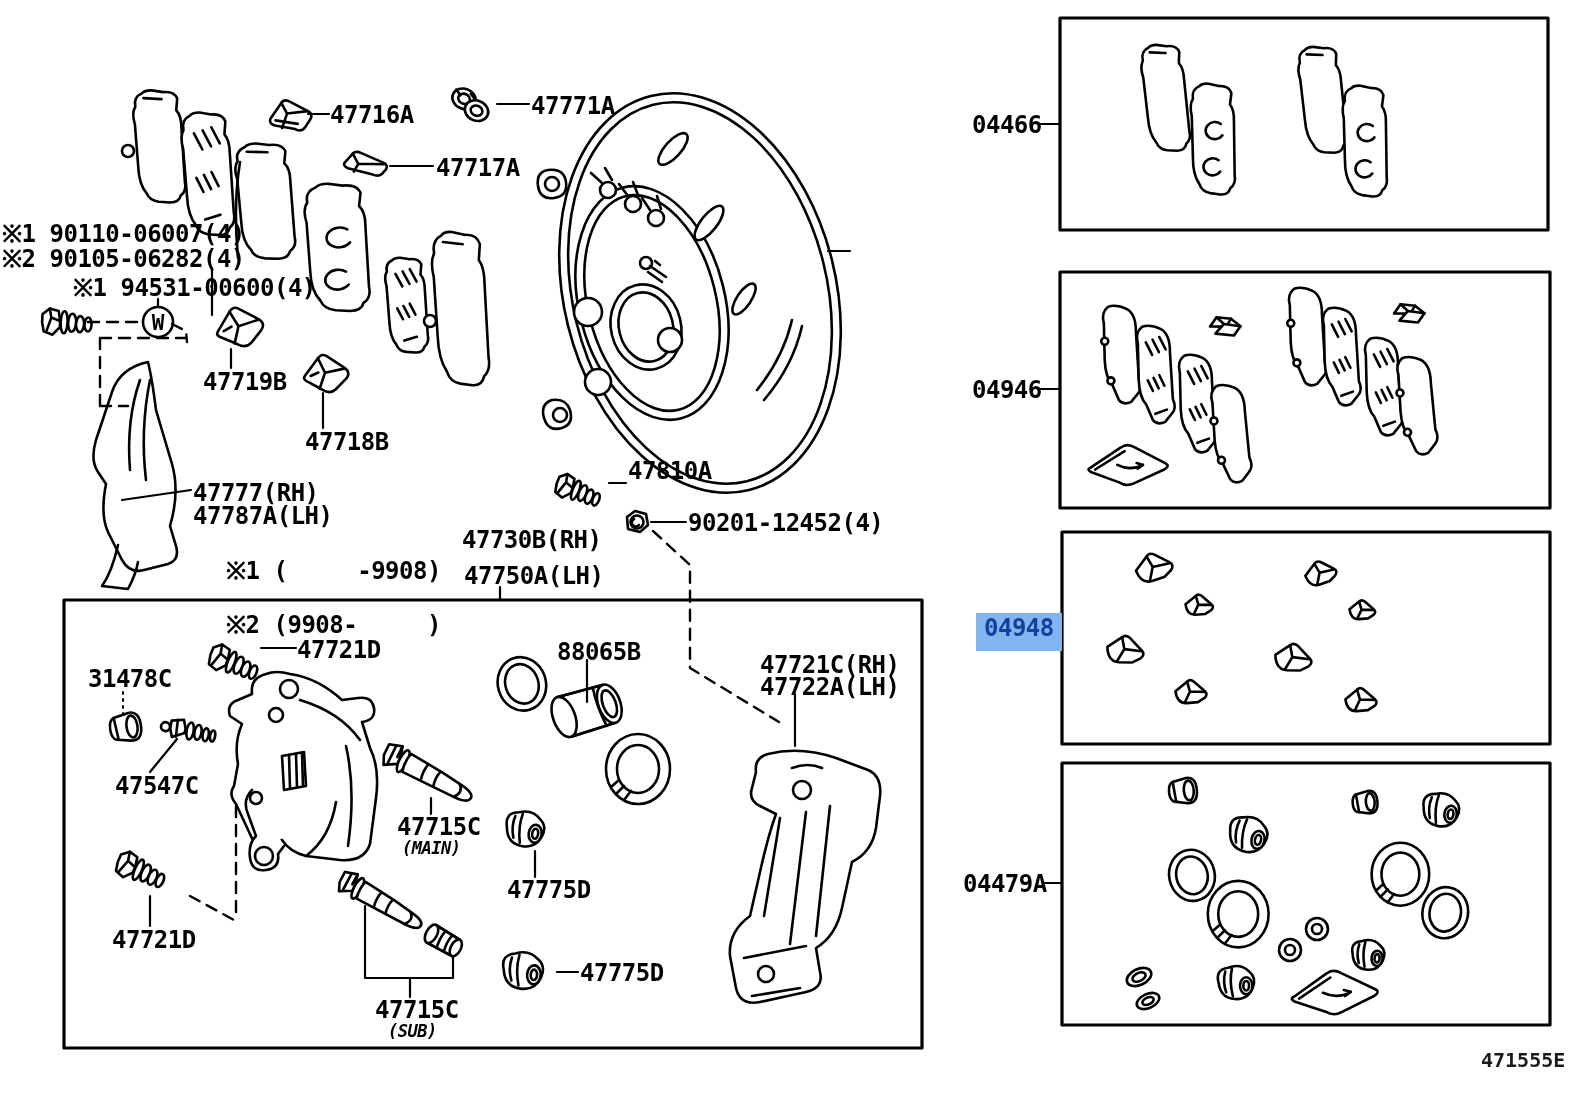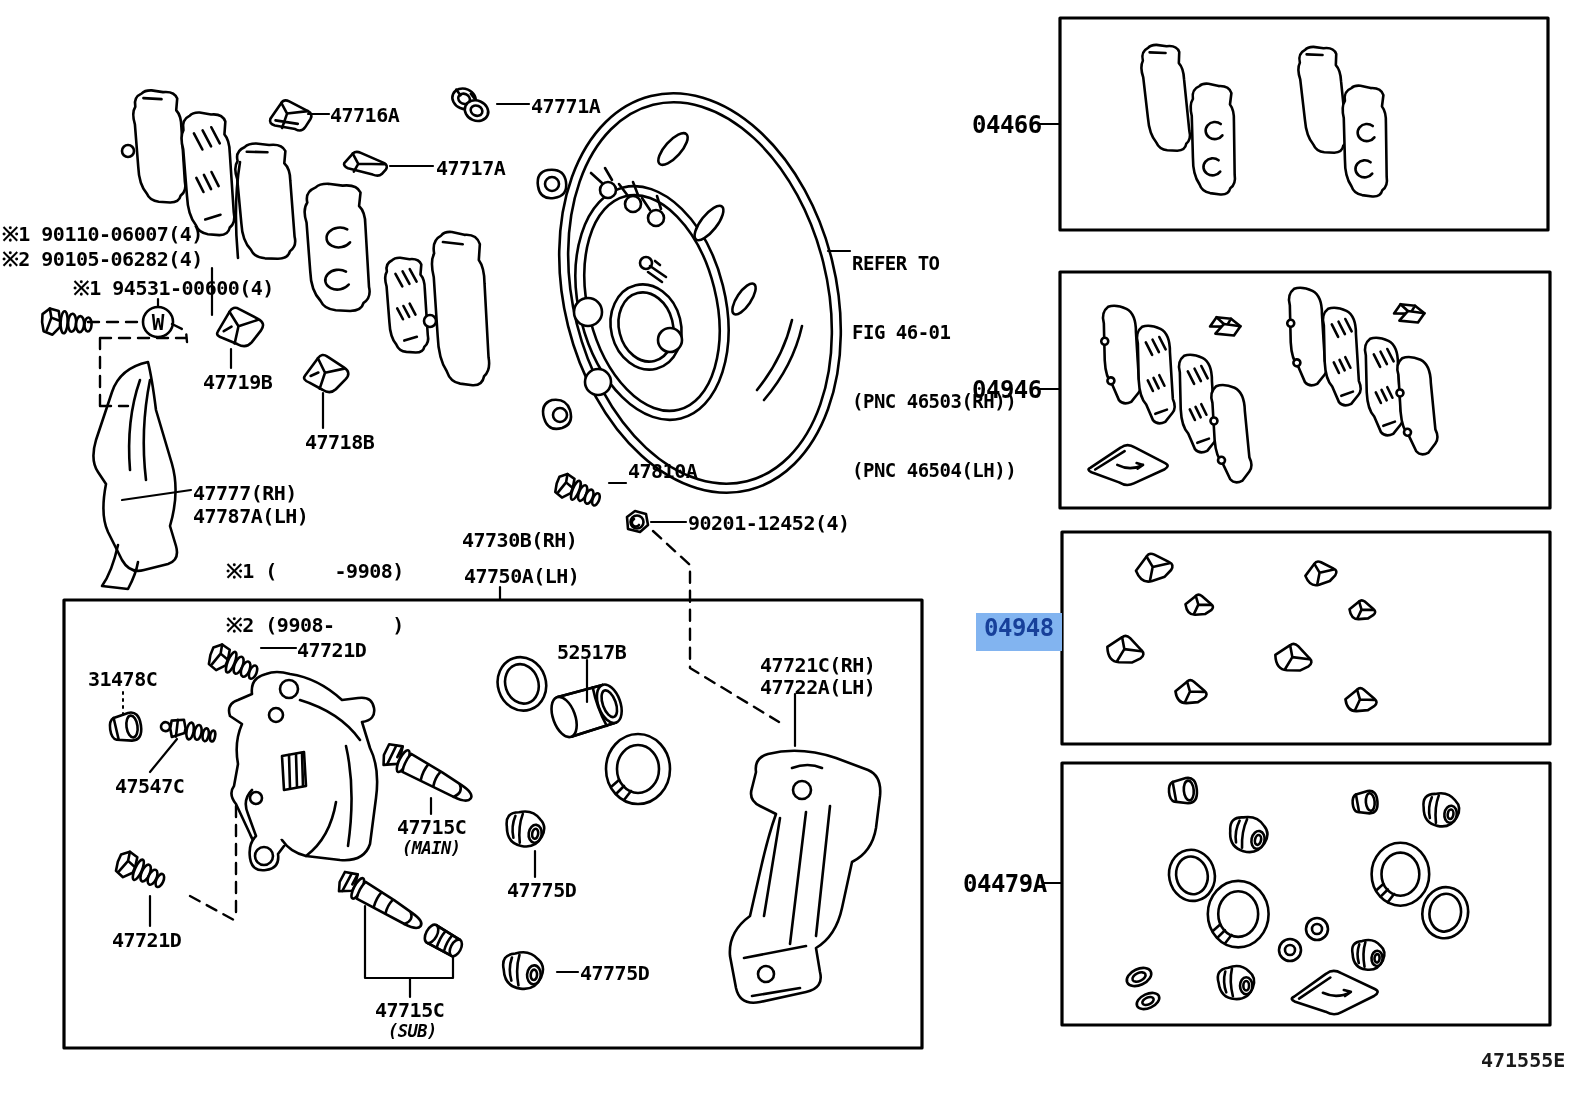--- a/index.html
+++ b/index.html
@@ -8,21 +8,21 @@
   svg{position:absolute;left:0;top:0;}
   .art path,.art ellipse,.art circle,.art line,.art polyline,.art rect{
        stroke:#000;stroke-width:2.6;fill:none;stroke-linecap:round;stroke-linejoin:round;
        vector-effect:non-scaling-stroke;}
   .art .fw{fill:#ffffff;}
   .art .box{stroke-width:3.2;fill:none;}
   .art .ld{stroke-width:2.2;}
   .art .dash{stroke-width:2.4;stroke-dasharray:11 8;}
   .art .dots{stroke-width:2;stroke-dasharray:2 5;}
   .art text{stroke:none;fill:#000;font-weight:bold;}
-  .lbl{position:absolute;font-weight:bold;font-size:20px;line-height:22px;color:#000;
+  .lbl{position:absolute;font-weight:bold;font-size:24px;line-height:22px;color:#000;
        white-space:pre;letter-spacing:-0.5px;}
   .lbl.sm{font-size:17px;line-height:19px;font-style:italic;}
   .refer{position:absolute;font-weight:bold;font-size:19px;line-height:23px;color:#000;white-space:pre;letter-spacing:-0.5px;}
   .kit{position:absolute;font-weight:bold;font-size:24px;line-height:22px;color:#000;white-space:pre;letter-spacing:-0.5px;}
   .hl{padding:4px 8px 12px 8px;}
   .figcode{position:absolute;font-weight:bold;font-size:20px;letter-spacing:0;}
 </style>
 </head>
 <body>
 
@@ -392,31 +392,25 @@
 <div class="lbl" style="left:305px;top:431px">47718B</div>
 <div class="lbl" style="left:193px;top:482px">47777(RH)</div>
 <div class="lbl" style="left:193px;top:505px">47787A(LH)</div>
 <div class="lbl" style="left:628px;top:460px">47810A</div>
 <div class="lbl" style="left:688px;top:512px">90201-12452(4)</div>
 <div class="lbl" style="left:226px;top:560px">※1 (     -9908)</div>
 <div class="lbl" style="left:226px;top:614px">※2 (9908-     )</div>
 <div class="lbl" style="left:462px;top:529px">47730B(RH)</div>
 <div class="lbl" style="left:464px;top:565px">47750A(LH)</div>
 
-<div class="refer" style="left:852px;top:206px">
-  <div>REFER TO</div>
-  <div>FIG 46-01</div>
-  <div>(PNC 46503(RH))</div>
-  <div>(PNC 46504(LH))</div>
-</div>
 
 <div class="lbl" style="left:297px;top:639px">47721D</div>
 <div class="lbl" style="left:88px;top:668px">31478C</div>
 <div class="lbl" style="left:115px;top:775px">47547C</div>
-<div class="lbl" style="left:557px;top:641px">52517B</div>
+<div class="lbl" style="left:557px;top:641px">88065B</div>
 <div class="lbl" style="left:760px;top:654px">47721C(RH)</div>
 <div class="lbl" style="left:760px;top:676px">47722A(LH)</div>
 <div class="lbl" style="left:397px;top:816px">47715C</div>
 <div class="lbl sm" style="left:402px;top:839px">(MAIN)</div>
 <div class="lbl" style="left:507px;top:879px">47775D</div>
 <div class="lbl" style="left:112px;top:929px">47721D</div>
 <div class="lbl" style="left:375px;top:999px">47715C</div>
 <div class="lbl sm" style="left:388px;top:1022px">(SUB)</div>
 <div class="lbl" style="left:580px;top:962px">47775D</div>
 

